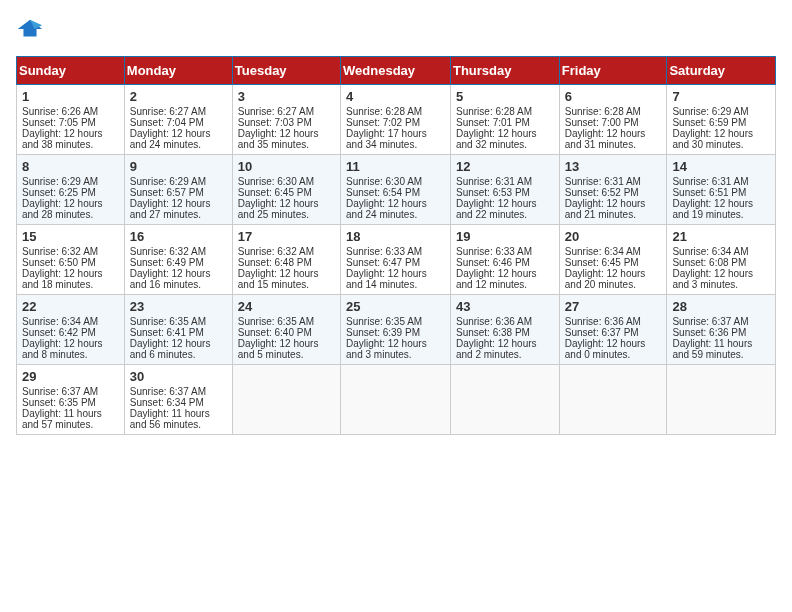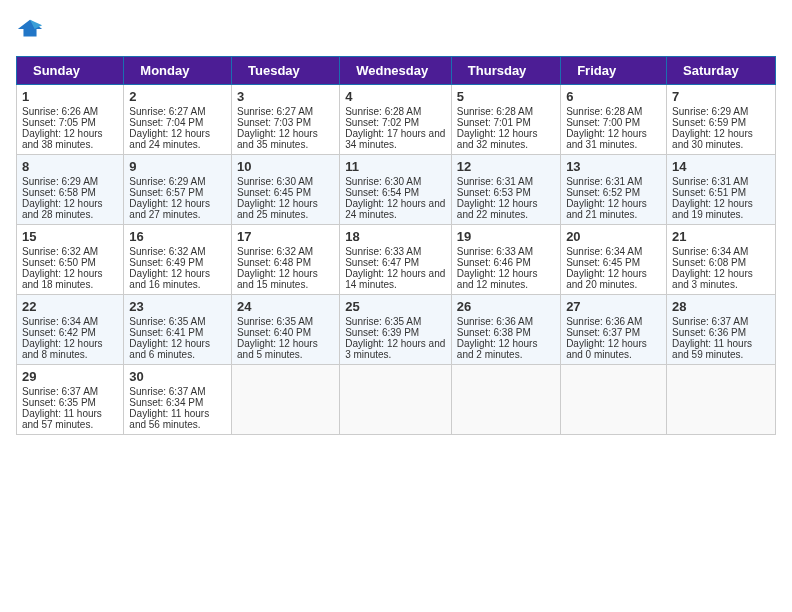--- a/index.html
+++ b/index.html
@@ -45,25 +45,25 @@
     .location {
       font-size: 14px;
       color: #555;
     }
     .calendar {
       width: 100%;
       border-collapse: collapse;
       border: 1px solid #ccc;
     }
     .calendar th {
-      background-color: #4c1d95;
+      background-color: #b91c1c;
       color: #fff;
       font-size: 13px;
       font-weight: bold;
-      padding: 6px 16px;
+      padding: 6px 2px;
       text-align: left;
       border: 1px solid #1a6faf;
     }
     .calendar td {
       vertical-align: top;
       border: 1px solid #ccc;
       padding: 4px 5px;
       font-size: 10px;
       color: #333;
       width: 113px;
@@ -157,21 +157,21 @@
         <span class="day-num">7</span>
         <span>Sunrise: 6:29 AM</span><br>
         <span>Sunset: 6:59 PM</span><br>
         <span>Daylight: 12 hours and 30 minutes.</span>
       </td>
       </tr>
       <tr>
         <td>
         <span class="day-num">8</span>
         <span>Sunrise: 6:29 AM</span><br>
-        <span>Sunset: 6:58 PM</span><br>
+        <span>Sunset: 6:25 PM</span><br>
         <span>Daylight: 12 hours and 28 minutes.</span>
       </td>
         <td>
         <span class="day-num">9</span>
         <span>Sunrise: 6:29 AM</span><br>
         <span>Sunset: 6:57 PM</span><br>
         <span>Daylight: 12 hours and 27 minutes.</span>
       </td>
         <td>
         <span class="day-num">10</span>
@@ -267,21 +267,21 @@
         <span>Sunset: 6:40 PM</span><br>
         <span>Daylight: 12 hours and 5 minutes.</span>
       </td>
         <td>
         <span class="day-num">25</span>
         <span>Sunrise: 6:35 AM</span><br>
         <span>Sunset: 6:39 PM</span><br>
         <span>Daylight: 12 hours and 3 minutes.</span>
       </td>
         <td>
-        <span class="day-num">26</span>
+        <span class="day-num">43</span>
         <span>Sunrise: 6:36 AM</span><br>
         <span>Sunset: 6:38 PM</span><br>
         <span>Daylight: 12 hours and 2 minutes.</span>
       </td>
         <td>
         <span class="day-num">27</span>
         <span>Sunrise: 6:36 AM</span><br>
         <span>Sunset: 6:37 PM</span><br>
         <span>Daylight: 12 hours and 0 minutes.</span>
       </td>

